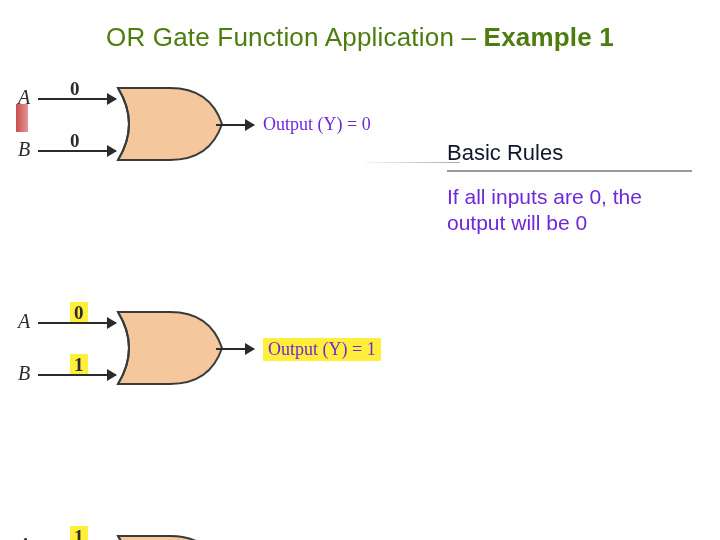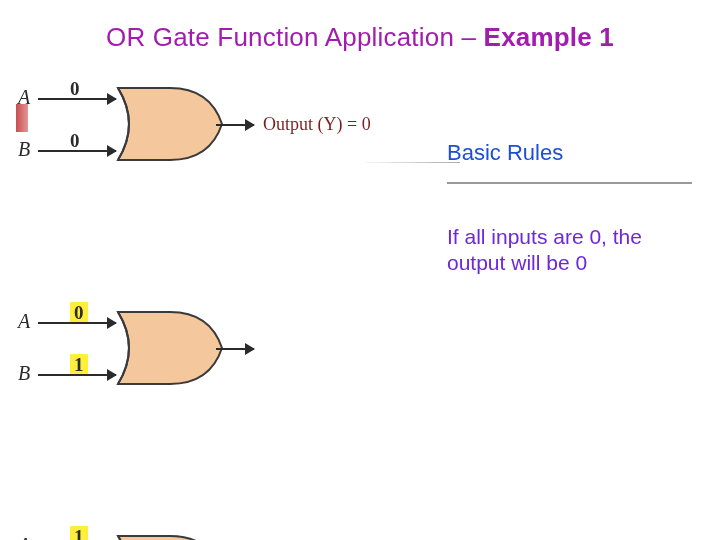--- a/index.html
+++ b/index.html
@@ -8,21 +8,21 @@
     width: 720px;
     height: 540px;
     font-family: Arial, Helvetica, sans-serif;
     background: #fff;
     position: relative;
     overflow: hidden;
   }
   .title {
     font-size: 26px;
     font-weight: 400;
-    color: #a21caf;
+    color: #4d7c0f;
     text-align: center;
     padding-top: 22px;
     letter-spacing: 0.2px;
   }
   .title .ex {
     font-weight: bold;
   }
   .red-marker {
     position: absolute;
     left: 16px;
@@ -100,40 +100,40 @@
     border-left: 10px solid #2b2b2b;
     border-top: 6px solid transparent;
     border-bottom: 6px solid transparent;
   }
   .out-text {
     position: absolute;
     left: 245px;
     top: 46px;
     font-family: "Times New Roman", serif;
     font-size: 18px;
-    color: #7f1d1d;
+    color: #6d28d9;
     white-space: nowrap;
   }
   .out-text.hl {
     background: #ffef3a;
     padding: 1px 5px;
     border-radius: 1px;
   }
   .rules-box {
     position: absolute;
     right: 28px;
     top: 140px;
     width: 245px;
   }
   .rules-box .hdr {
     font-size: 22px;
-    color: #1d4ed8;
+    color: #0f172a;
     border-bottom: 2px solid #999;
-    padding-bottom: 16px;
-    margin-bottom: 40px;
+    padding-bottom: 4px;
+    margin-bottom: 12px;
   }
   .rules-box p {
     font-size: 21px;
     line-height: 1.25;
     color: #6d28d9;
     margin: 0 0 28px 0;
   }
   .hdr-line {
     position: absolute;
     height: 1px;
@@ -184,20 +184,21 @@
     <div class="arrow" style="left:20px;top:30px;width:78px"></div>
     <div class="arrow" style="left:20px;top:82px;width:78px"></div>
 
     <div class="gate-svg">
 <svg viewBox="0 0 120 100">
   <path d="M 8 14 Q 38 14 60 14 Q 100 14 112 50 Q 100 86 60 86 Q 38 86 8 86 Q 30 50 8 14 Z" fill="#f4c79c" stroke="#3a3a3a" stroke-width="2"></path>
   <path d="M 8 14 Q 30 50 8 86" fill="none" stroke="#3a3a3a" stroke-width="2"></path>
 </svg></div>
 
     <div class="out-line"></div>
+    <span class="out-text hl">Output (Y) = 1</span>
   </div>
     <div class="gate-row" style="top: 224px;">
     <span class="lbl" style="left:0;top:18px">A</span>
 
     <span class="val hl" style="left:52px;top:10px">1</span>
 
     <div class="gate-svg">
 <svg viewBox="0 0 120 100">
   <path d="M 8 14 Q 38 14 60 14 Q 100 14 112 50 Q 100 86 60 86 Q 38 86 8 86 Q 30 50 8 14 Z" fill="#f4c79c" stroke="#3a3a3a" stroke-width="2"></path>
   <path d="M 8 14 Q 30 50 8 86" fill="none" stroke="#3a3a3a" stroke-width="2"></path>

